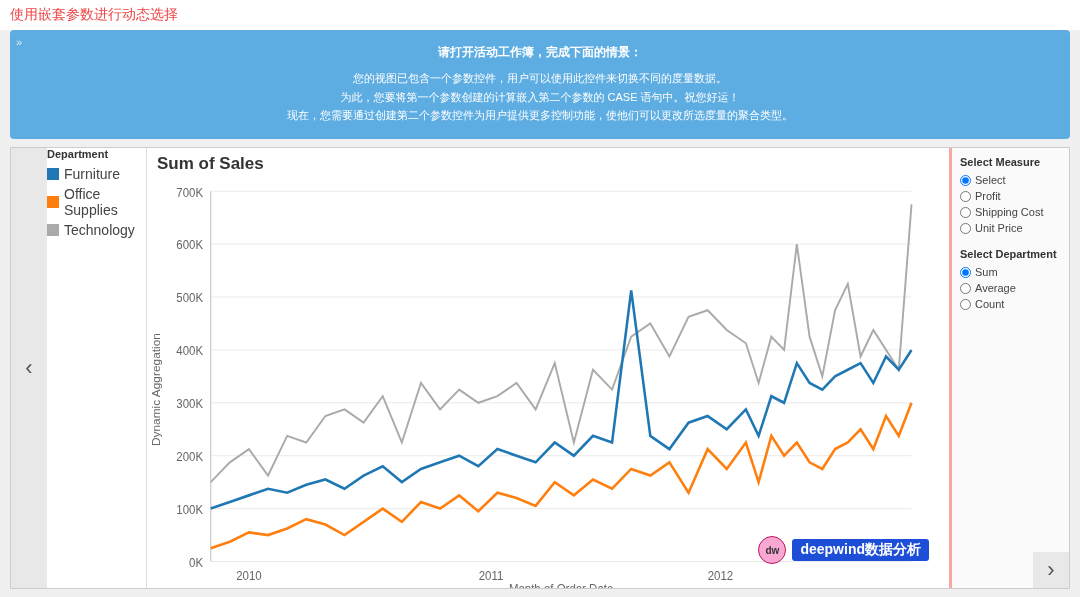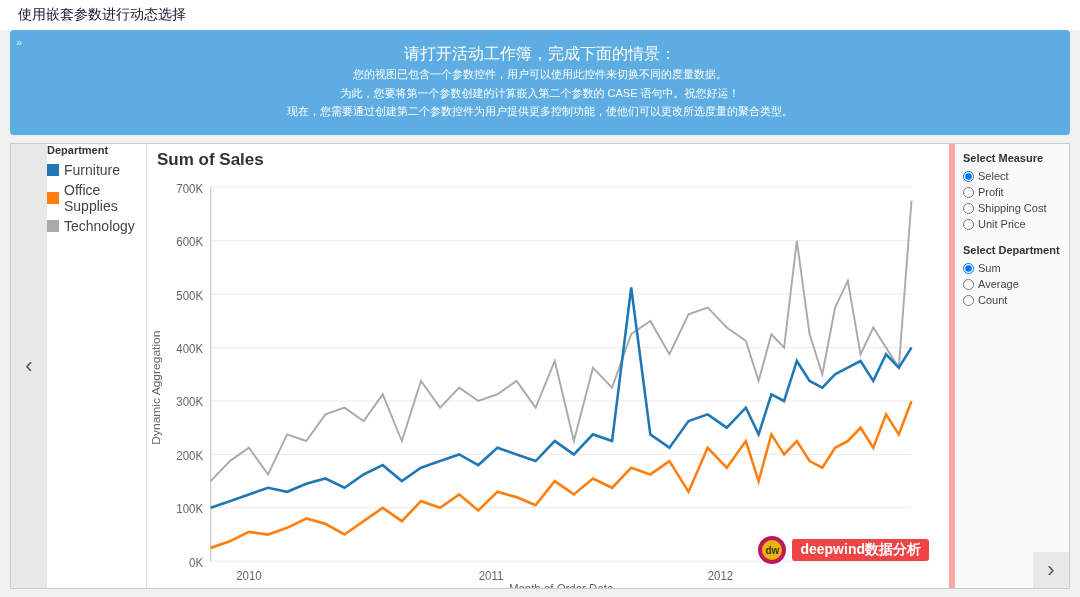--- a/index.html
+++ b/index.html
@@ -7,22 +7,22 @@
       width: 1080px;
       height: 597px;
       background: #f0f0f0;
       font-family: "Microsoft YaHei", "SimHei", Arial, sans-serif;
       overflow: hidden;
       position: relative;
     }
 
     .page-title {
       font-size: 14px;
-      color: #0f172a;
-      padding: 6px 18px;
+      color: #ef4444;
+      padding: 6px 10px;
       background: #fff;
     }
 
     .main-container {
       display: flex;
       flex-direction: column;
       padding: 0 10px 10px 10px;
       height: calc(100% - 28px);
     }
 
@@ -37,22 +37,23 @@
     }
     .instruction-box .expand-icon {
       position: absolute;
       top: 6px;
       left: 6px;
       font-size: 11px;
       color: #fff;
       opacity: 0.8;
     }
     .instruction-title {
-      font-size: 16px;
-      font-weight: normal;
+      font-size: 12px;
+      font-weight: bold;
+      margin-bottom: 8px;
     }
     .instruction-text {
       font-size: 11px;
       line-height: 1.7;
     }
 
     .content-area {
       display: flex;
       flex: 1;
       background: #fff;
@@ -125,21 +126,21 @@
     }
     .chart-canvas {
       flex: 1;
       position: relative;
     }
 
     
     .right-panel {
       width: 120px;
       padding: 8px;
-      border-left: 6px solid #fca5a5;
+      border-left: 3px solid #fca5a5;
       font-size: 11px;
       flex-shrink: 0;
       background: #fafafa;
       margin-left: 12px;
     }
     .panel-section-title {
       font-weight: bold;
       font-size: 11px;
       color: #333;
       margin-bottom: 6px;
@@ -182,32 +183,32 @@
       bottom: 24px;
       right: 140px;
       display: flex;
       align-items: center;
       gap: 6px;
       z-index: 10;
     }
     .watermark-logo {
       width: 28px;
       height: 28px;
-      background: #eab308;
+      background: #f9a8d4;
       border-radius: 50%;
       display: flex;
       align-items: center;
       justify-content: center;
       font-size: 10px;
       color: #333;
       font-weight: bold;
-      border: 4px solid #be185d;
+      border: 1px solid #be185d;
     }
     .watermark-text {
-      background: #ef4444;
+      background: #1d4ed8;
       color: #fff;
       padding: 2px 8px;
       border-radius: 3px;
       font-size: 14px;
       font-weight: bold;
     }
 
     svg.chart-svg {
       width: 100%;
       height: 100%;

